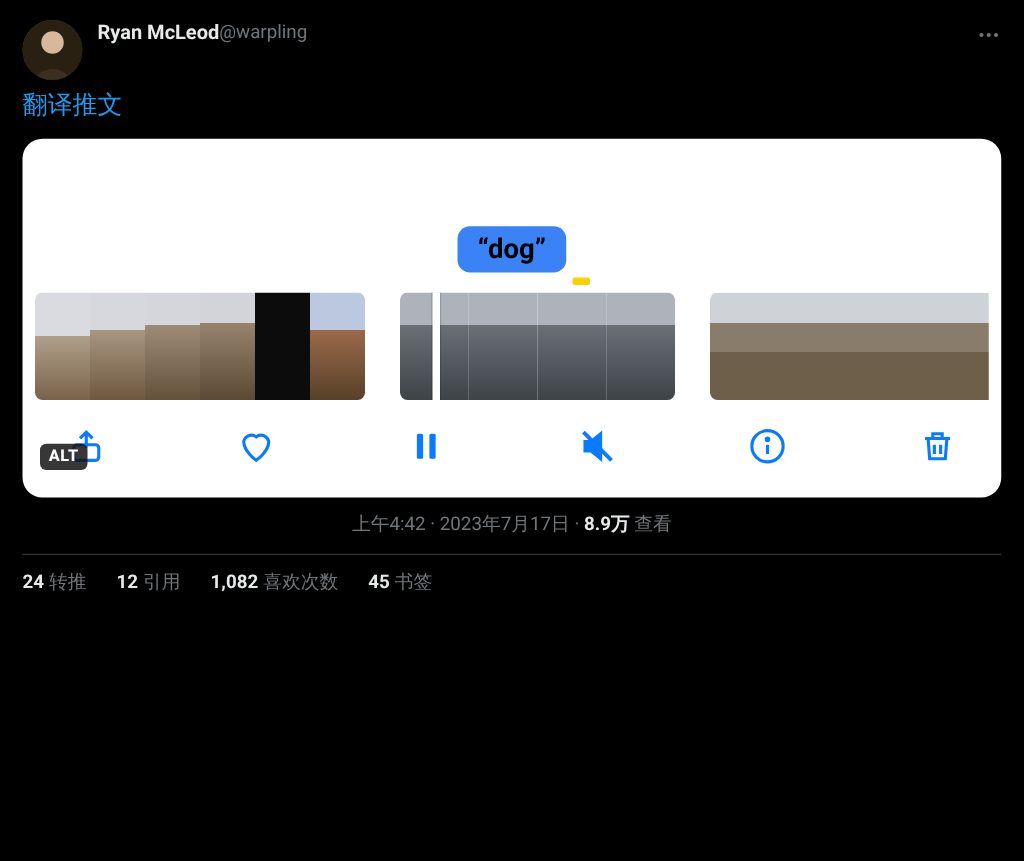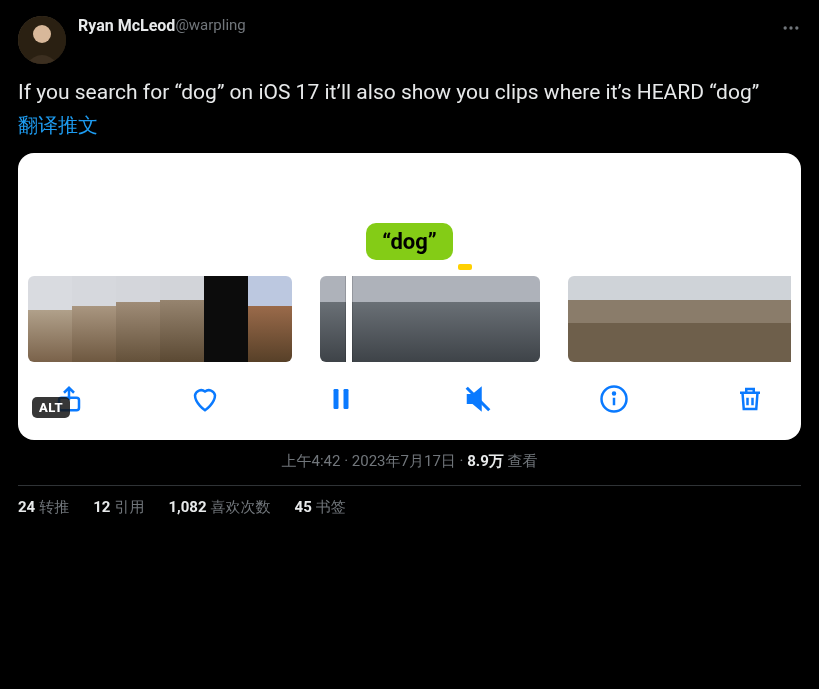--- a/index.html
+++ b/index.html
@@ -64,21 +64,21 @@
     border-radius: 16px;
     padding: 10px 10px 16px 10px;
     position: relative;
   }
   .dog-bubble-row {
     display: flex;
     justify-content: center;
     padding: 60px 0 10px 0;
   }
   .dog-bubble {
-    background: #84cc16;
+    background: #3b82f6;
     color: #000;
     font-weight: 700;
     font-size: 22px;
     padding: 6px 16px;
     border-radius: 10px;
     position: relative;
   }
   .dog-bubble::after {
     content: "";
     position: absolute;
@@ -195,21 +195,20 @@
     </div>
     <div class="more-icon">
       <svg width="20" height="20" viewBox="0 0 24 24">
           <circle cx="5" cy="12" r="2" fill="#71767b"></circle>
           <circle cx="12" cy="12" r="2" fill="#71767b"></circle>
           <circle cx="19" cy="12" r="2" fill="#71767b"></circle>
         </svg>
     </div>
   </div>
 
-  <div class="tweet-text">If you search for “dog” on iOS 17 it’ll also show you clips where it’s HEARD “dog”</div>
   <div class="translate-link">翻译推文</div>
 
   <div class="media-card">
     <div class="dog-bubble-row">
       <div class="dog-bubble">“dog”</div>
     </div>
 
     <div class="timeline">
       <div class="clip clip-a">
         <div class="frame"></div>

